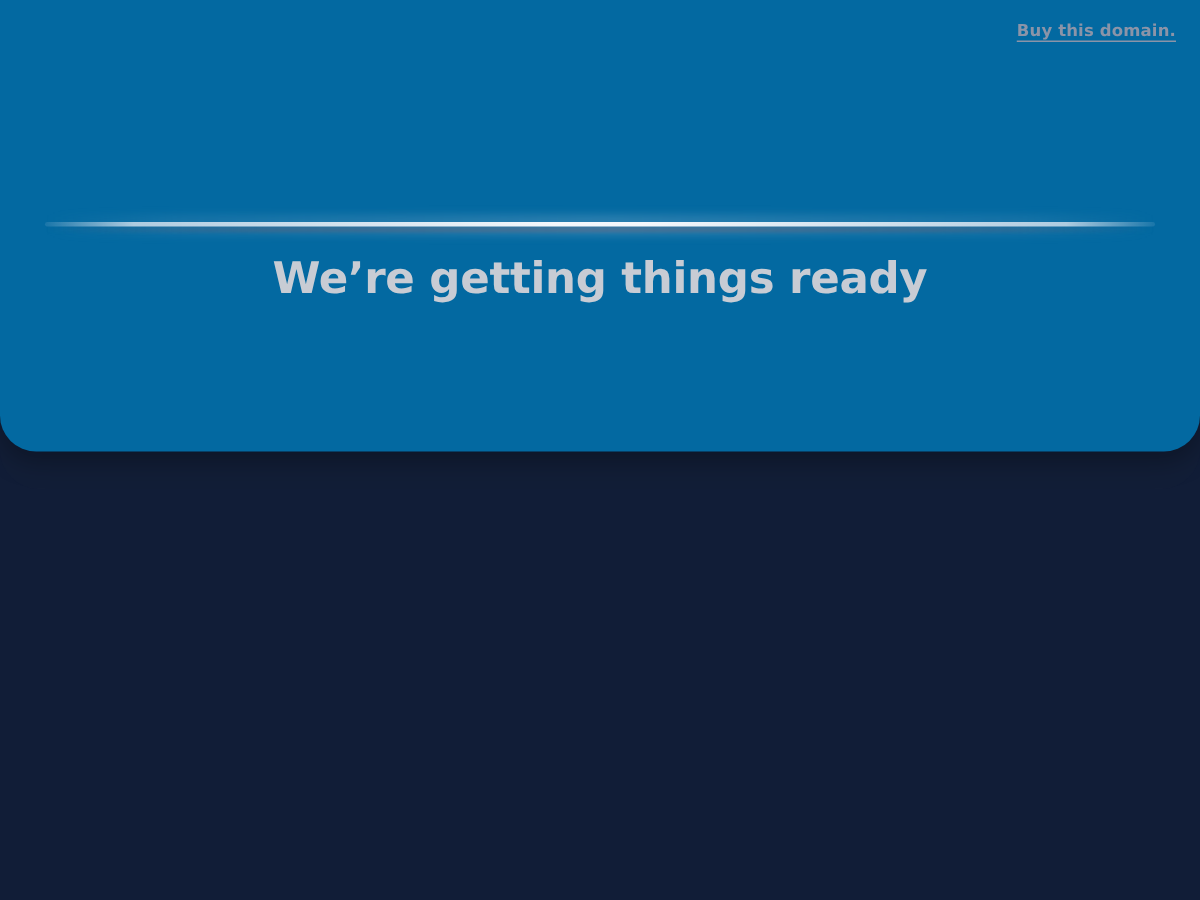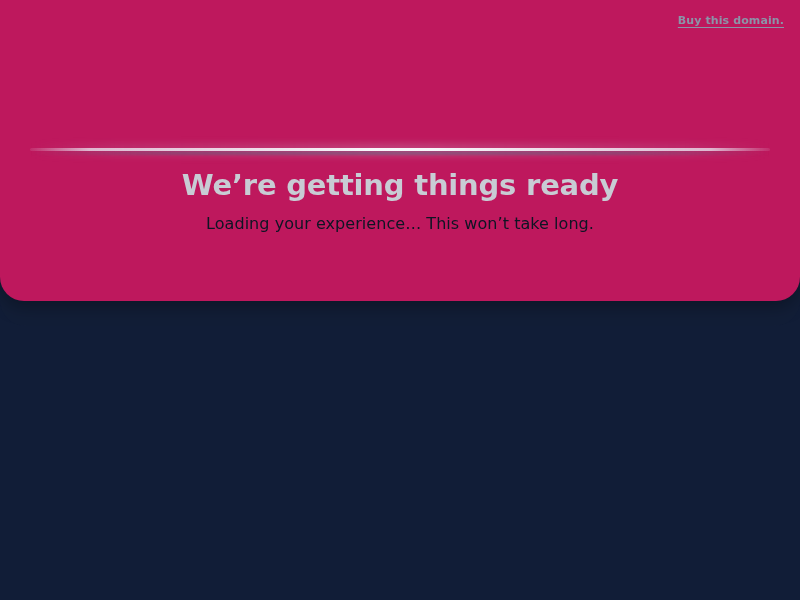--- a/index.html
+++ b/index.html
@@ -30,21 +30,21 @@
     opacity: 0.55;
   }
 
   
   .hero-panel {
     position: absolute;
     left: 0;
     top: 0;
     width: 800px;
     height: 301px;
-    background: #be185d;
+    background: #0369a1;
     border-bottom-left-radius: 24px;
     border-bottom-right-radius: 24px;
     box-shadow: 0 6px 18px rgba(0, 0, 0, 0.30);
     overflow: hidden;
   }
 
   
   .buy-link-wrap {
     position: absolute;
     top: 9px;
@@ -161,20 +161,19 @@
 <div class="hero-panel">
 
   <div class="glow-line-wrap">
     <div class="glow-line-halo"></div>
     <div class="glow-line-under"></div>
     <div class="glow-line-core"></div>
   </div>
 
   <div class="hero-text">
     <h1 class="hero-heading">We’re getting things ready</h1>
-    <p class="hero-subtext">Loading your experience… This won’t take long.</p>
   </div>
 
 </div>
 
 <div class="buy-link-wrap">
   <a class="buy-link" href="#">Buy this domain.</a>
 </div>
 
 </body></html>

